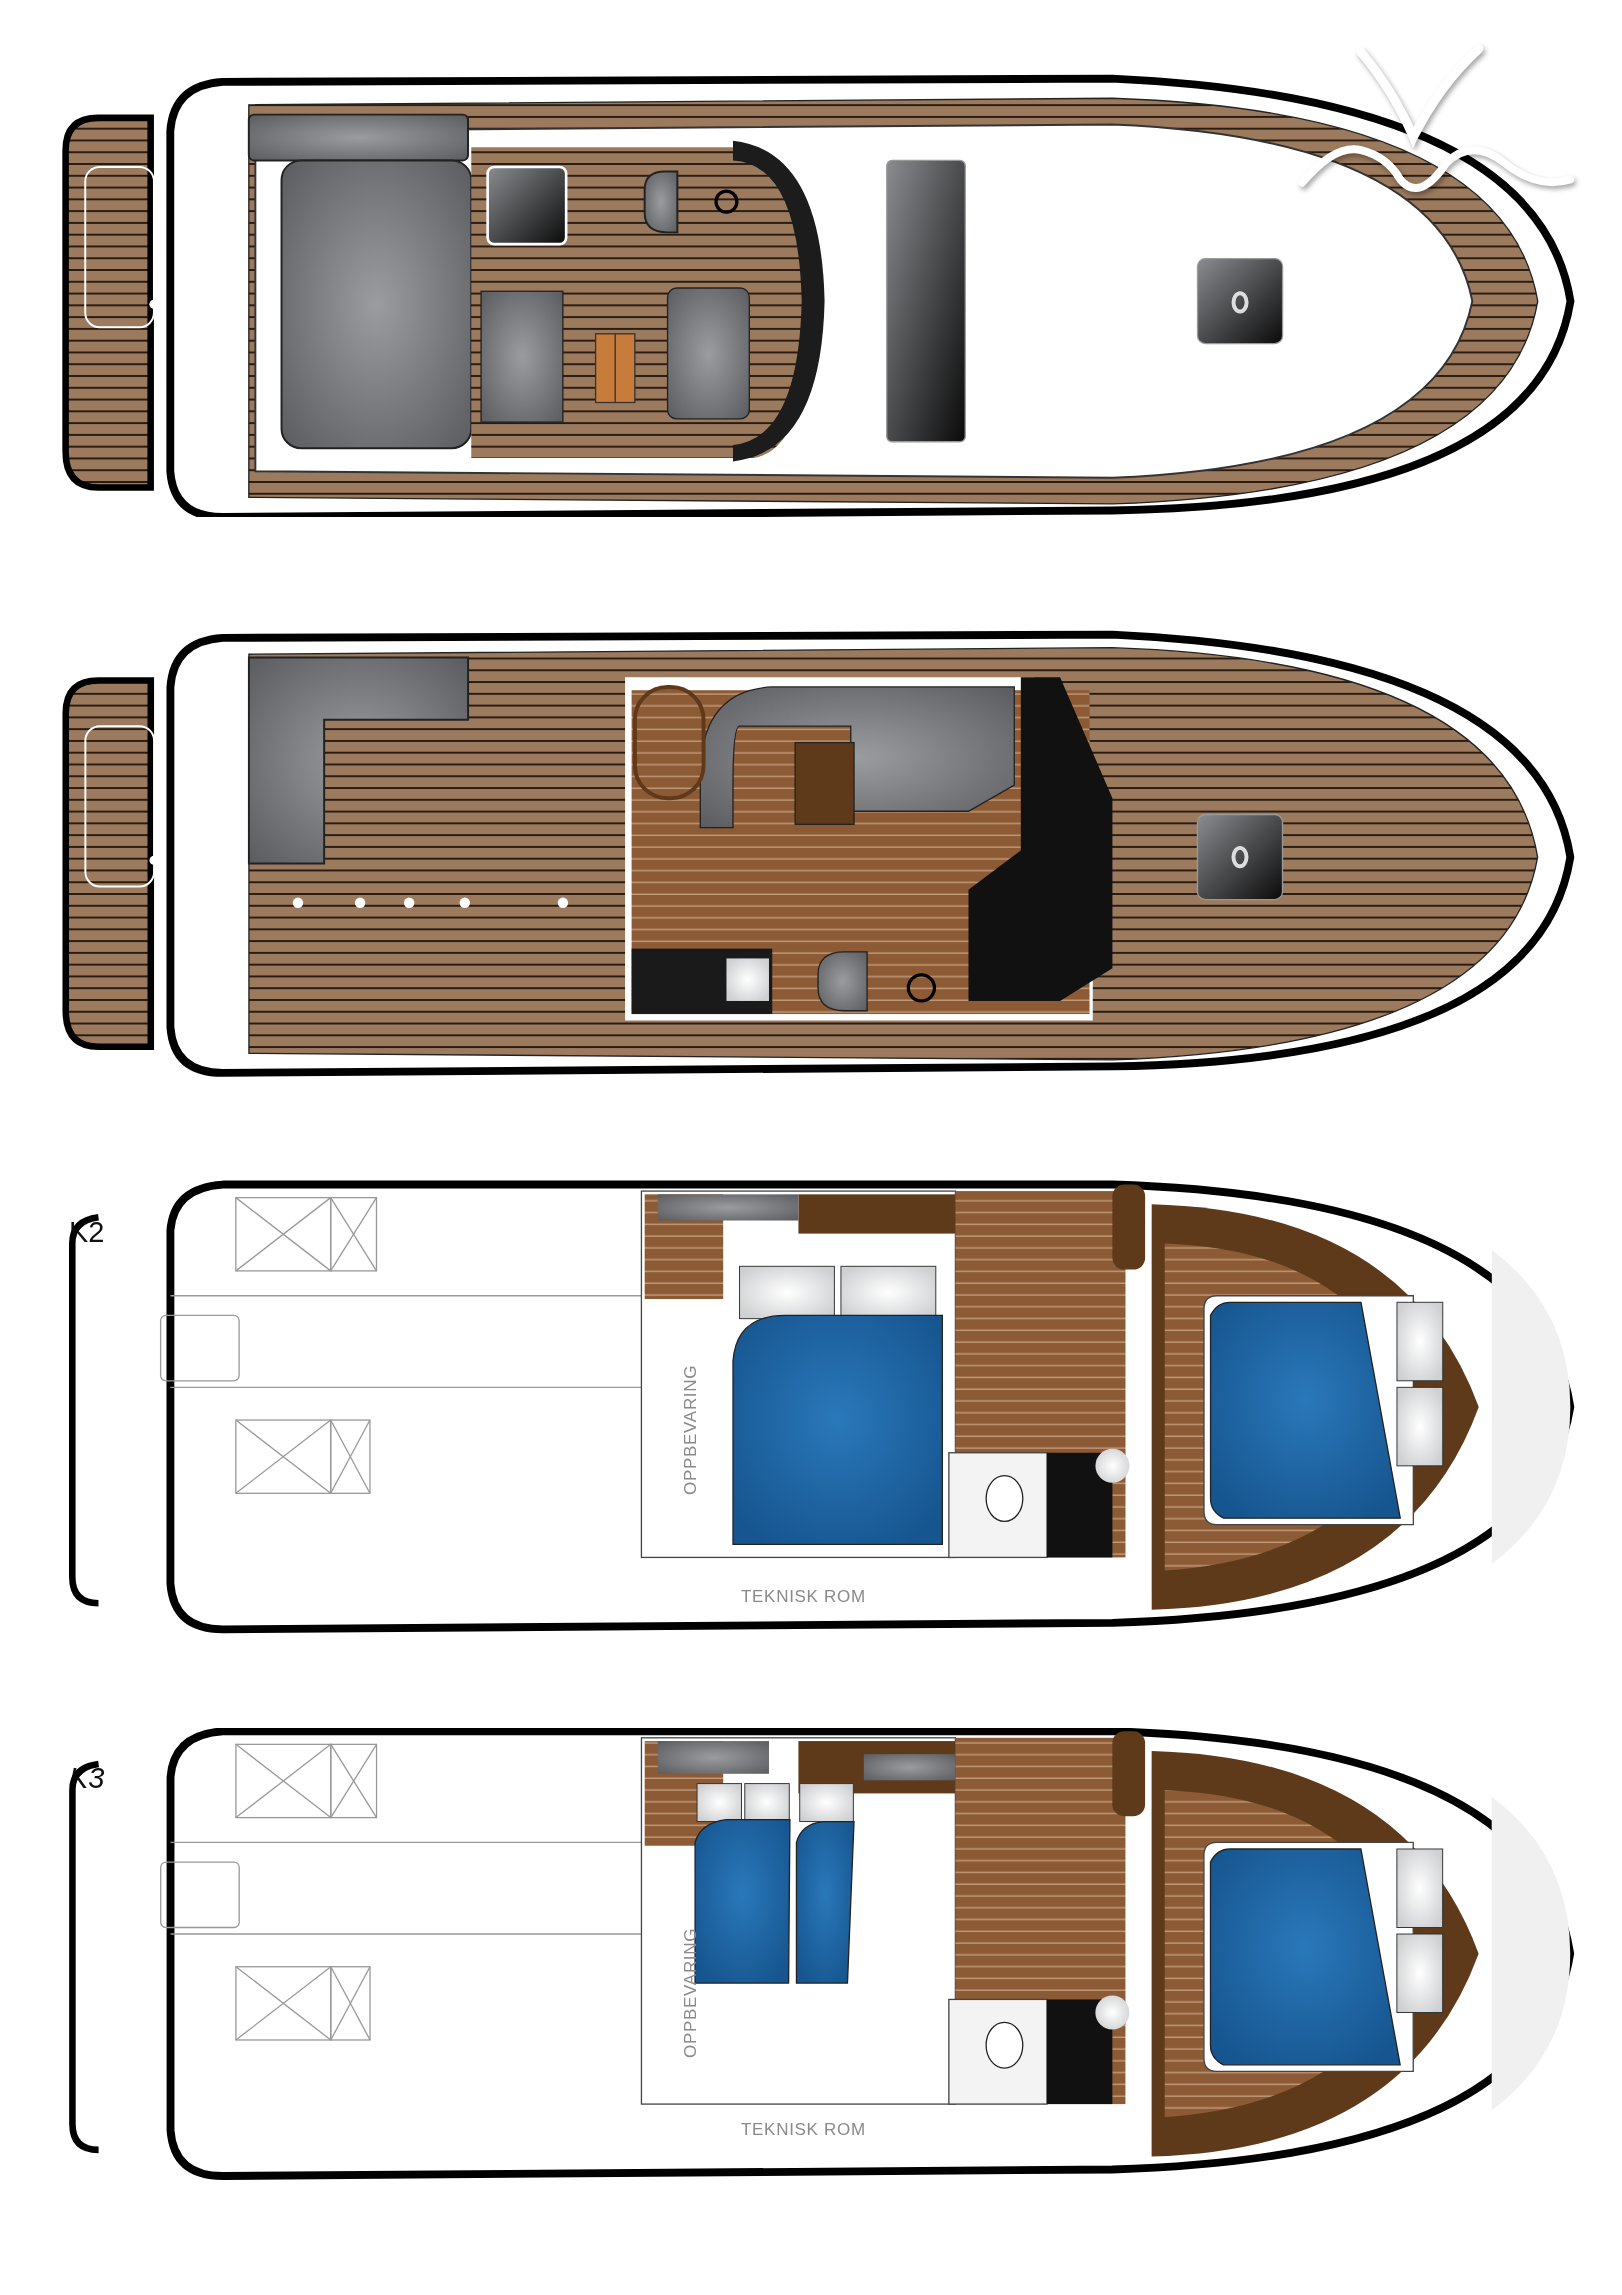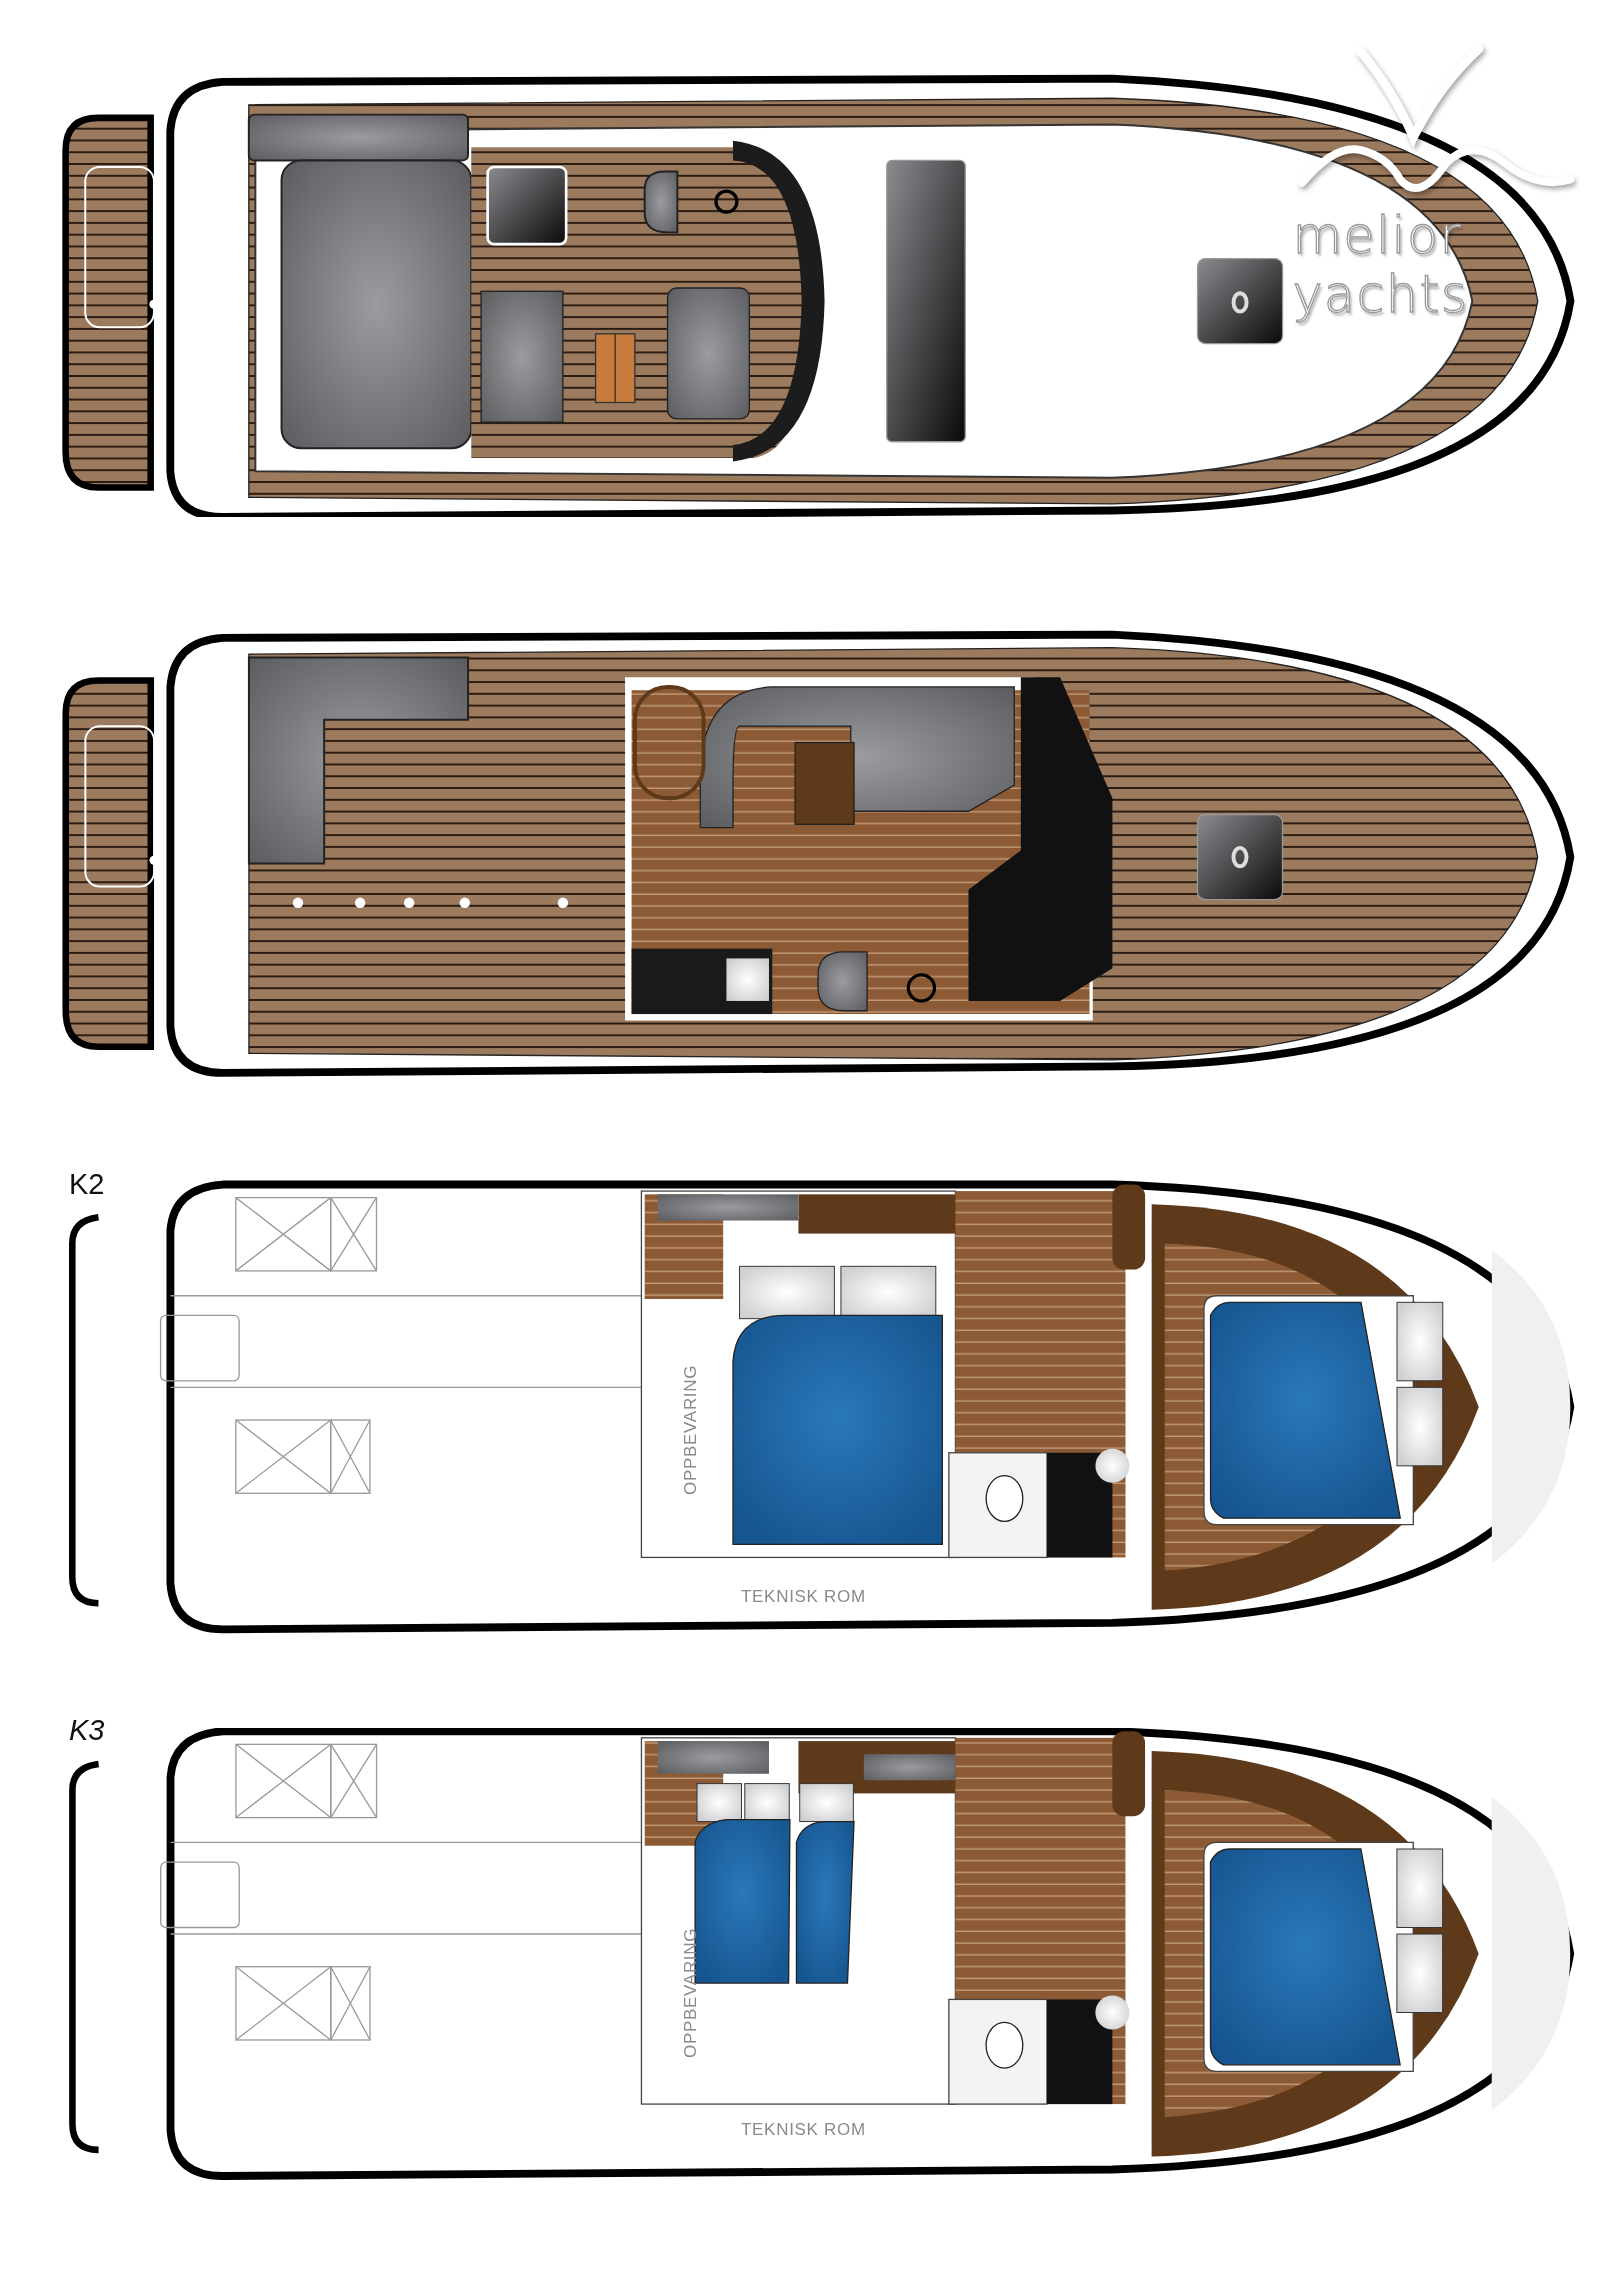--- a/index.html
+++ b/index.html
@@ -1,19 +1,19 @@
 <!DOCTYPE html>
 <html style="font-size:10.5px"><head>
 <meta charset="utf-8">
 <style>
   html,body{margin:0;padding:0;background:#fff;}
   body{width:1623px;height:2295px;position:relative;overflow:hidden;font-family:"Liberation Sans",sans-serif;}
   .plan{position:absolute;left:0;width:1623px;}
   .plan svg{display:block;}
-  .label-k{position:absolute;font-family:"Liberation Sans",sans-serif;font-size:29px;color:#111;}
+  .label-k{position:absolute;font-family:"Liberation Sans",sans-serif;font-size:29px;color:#111;margin-top:48px;}
   .logo{position:absolute;left:1263px;top:39px;width:340px;height:236px;}
   .logo-text{position:absolute;left:29.4px;top:167px;font-family:"DejaVu Sans",sans-serif;font-size:51px;letter-spacing:1.3px;color:#fff;font-weight:300;
     -webkit-text-stroke:1.3px #9a9a9a;text-shadow:2px 2.6px 2.6px rgba(0,0,0,0.35);}
   .room-label{position:absolute;font-family:"Liberation Sans",sans-serif;color:#8a8a8a;font-size:17px;letter-spacing:0.7px;}
   .vert{transform:rotate(-90deg);transform-origin:left top;white-space:nowrap;}
 </style>
 </head>
 <body>
 
 <svg width="0" height="0" style="position:absolute">
@@ -212,15 +212,14 @@
   </svg>
 </div>
 <div class="room-label vert" style="left:681px;top:2058px;">OPPBEVARING</div>
 <div class="room-label" style="left:741px;top:2120px;">TEKNISK ROM</div>
 
 <div class="logo">
   <svg width="340" height="170" viewBox="0 0 520 260" style="filter:drop-shadow(2px 3.3px 2.6px rgba(0,0,0,0.35));">
     <path d="M150 20 Q200 80 230 150 Q270 70 330 15" fill="none" stroke="#fff" stroke-width="14" stroke-linecap="round"></path>
     <path d="M60 220 Q110 160 150 170 Q190 180 210 215 Q240 250 280 190 Q320 150 370 190 Q420 230 470 215" fill="none" stroke="#fff" stroke-width="12" stroke-linecap="round"></path>
   </svg>
-  <div class="logo-text">melior yachts</div>
 </div>
 
 
 </body></html>

